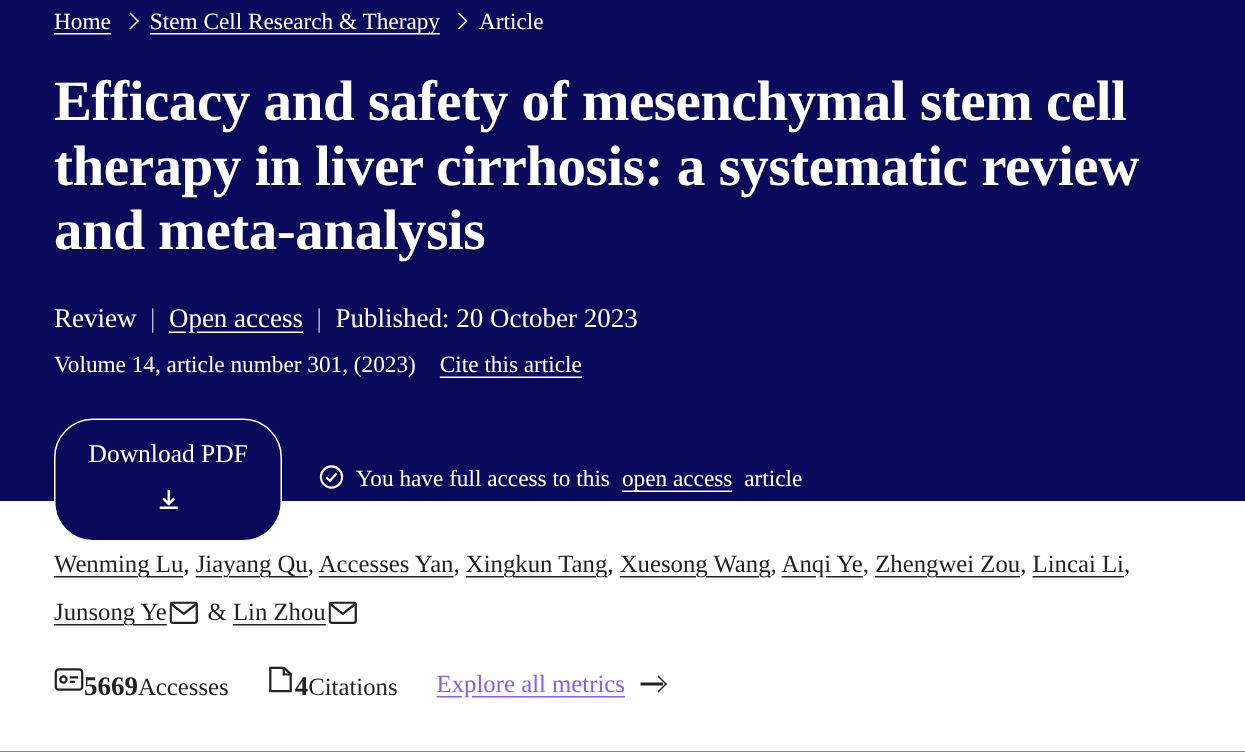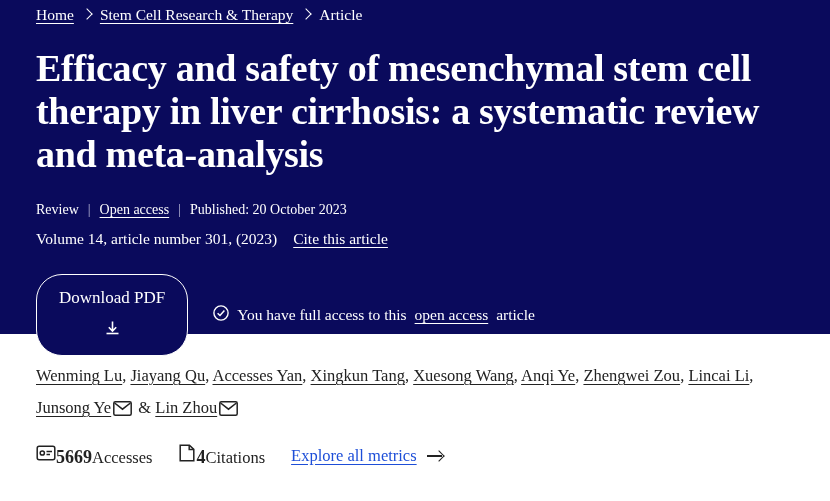--- a/index.html
+++ b/index.html
@@ -59,21 +59,21 @@
     font-family: "Liberation Serif", serif;
     font-weight: bold;
     font-size: 38px;
     line-height: 43px;
     margin: 23px 0 0 0;
     letter-spacing: -0.3px;
     max-width: 760px;
   }
   .meta-line {
     margin-top: 26px;
-    font-size: 14px;
+    font-size: 18px;
     display: flex;
     align-items: flex-start;
     flex-wrap: wrap;
   }
   .meta-line .sep {
     display: inline-block;
     margin: 0 9px;
     color: #b9b9d6;
   }
   .meta-line a {
@@ -165,21 +165,21 @@
   }
   .explore {
     display: inline-flex;
     align-items: center;
     gap: 10px;
     cursor: pointer;
   }
   .explore .txt {
     text-decoration: underline;
     text-underline-offset: 3px;
-    color: #1d4ed8;
+    color: #8b5cf6;
   }
   .arrow-r {
     display: inline-block;
     width: 16px;
     height: 10px;
     position: relative;
   }
   .arrow-r::before {
     content: "";
     position: absolute;

